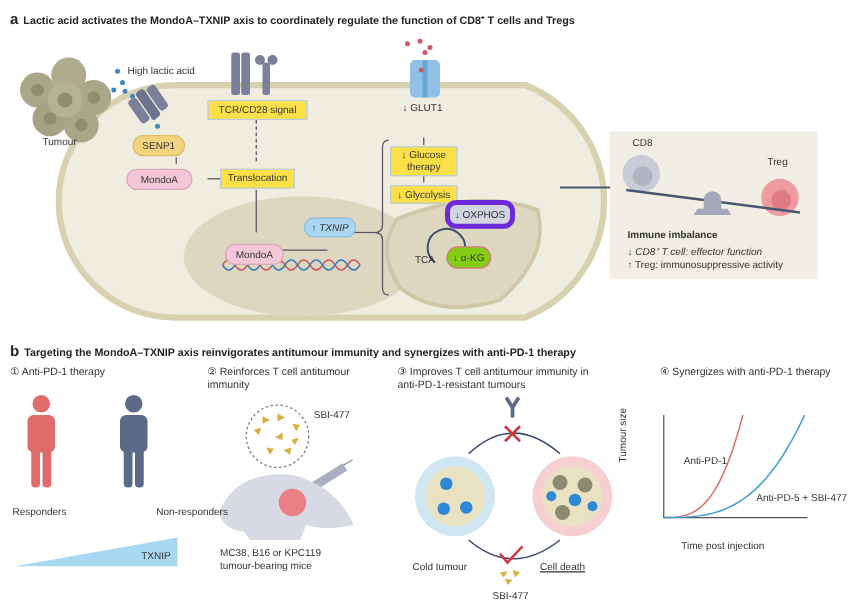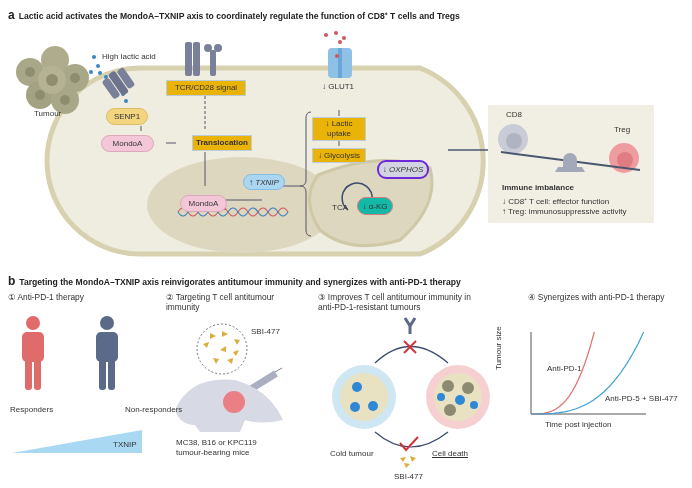--- a/index.html
+++ b/index.html
@@ -1,21 +1,21 @@
 <!DOCTYPE html>
 <html><head>
 <meta charset="utf-8">
 <style>
   html,body{margin:0;padding:0;background:#fff;}
   body{width:692px;height:488px;position:relative;overflow:hidden;font-family:"Liberation Sans",sans-serif;color:#222;}
   .abs{position:absolute;}
   .hdr{font-size:8.6px;font-weight:bold;white-space:nowrap;text-align:right;}
   .hdr .lt{font-size:12px;margin-right:4px;}
   .lbl{font-size:8px;color:#333;white-space:nowrap;}
-  .box{position:absolute;background:#eab308;border:1px solid #bcd;font-size:8px;display:flex;align-items:center;justify-content:center;text-align:center;color:#333;line-height:10px;}
+  .box{position:absolute;background:#fde047;border:1px solid #bcd;font-size:8px;display:flex;align-items:center;justify-content:center;text-align:center;color:#333;line-height:10px;}
   .pill{position:absolute;border-radius:9px;font-size:8px;display:flex;align-items:center;justify-content:center;color:#333;}
   .step{font-size:8.4px;color:#333;line-height:10px;}
   svg{position:absolute;left:0;top:0;}
 </style>
 </head>
 <body>
 
 <div class="abs hdr" style="left:8px;top:8px;">
   <span class="lt">a</span><span>Lactic acid activates the MondoA–TXNIP axis to coordinately regulate the function of CD8⁺ T cells and Tregs</span>
 </div>
@@ -178,52 +178,52 @@
       <path d="M531.0,414.0L534.2,414.0L537.3,413.9L540.5,413.7L543.6,413.3L546.8,412.7L550.0,411.8L553.1,410.5L556.3,408.8L559.5,406.5L562.6,403.8L565.8,400.4L569.0,396.3L572.1,391.5L575.3,385.9L578.4,379.4L581.6,372.0L584.8,363.6L587.9,354.2L591.1,343.7L594.3,332.0" fill="none" stroke="#e06b6b" stroke-width="1.2"></path>
       <path d="M531.0,414.0L536.6,414.0L542.3,413.9L547.9,413.7L553.5,413.3L559.2,412.7L564.8,411.8L570.4,410.5L576.1,408.8L581.7,406.5L587.4,403.8L593.0,400.4L598.6,396.3L604.3,391.5L609.9,385.9L615.5,379.4L621.2,372.0L626.8,363.6L632.4,354.2L638.1,343.7L643.7,332.0" fill="none" stroke="#3a9fd6" stroke-width="1.2"></path>
     </g>
 </svg>
 
 <div class="abs lbl" style="left:34px;top:109px;">Tumour</div>
 <div class="abs lbl" style="left:102px;top:52px;">High lactic acid</div>
 <div class="pill" style="left:106px;top:108px;width:40px;height:15px;background:#f3d47f;border:1px solid #dcbc67;">SENP1</div>
 <div class="pill" style="left:101px;top:135px;width:51px;height:15px;background:#f4c7d8;border:1px solid #dba8bc;">MondoA</div>
 <div class="box" style="left:166px;top:80px;width:78px;height:14px;">TCR/CD28 signal</div>
-<div class="box" style="left:192px;top:135px;width:58px;height:14px;font-weight:bold;">Translocation</div>
+<div class="box" style="left:176px;top:135px;width:58px;height:14px;">Translocation</div>
 <div class="pill" style="left:180px;top:195px;width:45px;height:15px;background:#f4c7d8;border:1px solid #dba8bc;">MondoA</div>
 <div class="pill" style="left:243px;top:174px;width:40px;height:14px;background:#aad6f2;border:1px solid #86bde2;font-style:italic;">↑ TXNIP</div>
 <div class="abs lbl" style="left:322px;top:82px;">↓ GLUT1</div>
-<div class="box" style="left:312px;top:117px;width:52px;height:22px;white-space:normal;">↓ Lactic uptake</div>
+<div class="box" style="left:312px;top:117px;width:52px;height:22px;white-space:normal;">↓ Glucose therapy</div>
 <div class="box" style="left:312px;top:148px;width:52px;height:13px;">↓ Glycolysis</div>
-<div class="pill" style="left:377px;top:160px;width:48px;height:15px;background:#d2d5e1;border:2px solid #6d28d9;font-style:italic;">↓ OXPHOS</div>
+<div class="pill" style="left:356px;top:160px;width:48px;height:15px;background:#d2d5e1;border:4px solid #6d28d9;">↓ OXPHOS</div>
 <div class="abs lbl" style="left:332px;top:203px;">TCA</div>
-<div class="pill" style="left:357px;top:197px;width:34px;height:16px;background:#14b8a6;border:1px solid #d57a7e;">↓ α-KG</div>
+<div class="pill" style="left:357px;top:197px;width:34px;height:16px;background:#84cc16;border:1px solid #d57a7e;">↓ α-KG</div>
 
 <div class="abs lbl" style="left:506px;top:110px;">CD8</div>
 <div class="abs lbl" style="left:614px;top:125px;">Treg</div>
 <div class="abs lbl" style="left:502px;top:183px;font-weight:bold;">Immune imbalance</div>
-<div class="abs lbl" style="left:502px;top:195px;">↓ CD8⁺ T cell: effector function</div>
+<div class="abs lbl" style="left:502px;top:195px;font-style:italic;">↓ CD8⁺ T cell: effector function</div>
 <div class="abs lbl" style="left:502px;top:207px;">↑ Treg: immunosuppressive activity</div>
 
 <div class="abs hdr" style="left:8px;top:274px;">
   <span class="lt">b</span><span>Targeting the MondoA–TXNIP axis reinvigorates antitumour immunity and synergizes with anti-PD-1 therapy</span>
 </div>
 
 <div class="abs step" style="left:8px;top:292px;width:130px;"><span>①</span> <span>Anti-PD-1 therapy</span></div>
-<div class="abs step" style="left:166px;top:292px;width:115px;"><span>②</span> <span>Targeting T cell antitumour immunity</span></div>
+<div class="abs step" style="left:166px;top:292px;width:115px;"><span>②</span> <span>Reinforces T cell antitumour immunity</span></div>
 <div class="abs step" style="left:318px;top:292px;width:160px;"><span>③</span> <span>Improves T cell antitumour immunity in anti-PD-1-resistant tumours</span></div>
 <div class="abs step" style="left:528px;top:292px;width:160px;"><span>④</span> <span>Synergizes with anti-PD-1 therapy</span></div>
 
 <div class="abs lbl" style="left:10px;top:405px;">Responders</div>
 <div class="abs lbl" style="left:77px;top:405px;padding-left:48px;">Non-responders</div>
 <div class="abs lbl" style="left:113px;top:440px;">TXNIP</div>
 
 <div class="abs lbl" style="left:251px;top:327px;">SBI-477</div>
 <div class="abs lbl" style="left:176px;top:438px;width:110px;white-space:normal;line-height:10px;">MC38, B16 or KPC119 tumour-bearing mice</div>
 
 <div class="abs lbl" style="left:330px;top:449px;">Cold tumour</div>
 <div class="abs lbl" style="left:432px;top:449px;text-decoration:underline;">Cell death</div>
 <div class="abs lbl" style="left:394px;top:472px;">SBI-477</div>
 
-<div class="abs lbl" style="left:545px;top:420px;">Time post injection</div>
+<div class="abs lbl" style="left:545px;top:432px;">Time post injection</div>
 <div class="abs lbl" style="left:494px;top:370px;transform:rotate(-90deg);transform-origin:left top;">Tumour size</div>
 <div class="abs lbl" style="left:547px;top:364px;">Anti-PD-1</div>
 <div class="abs lbl" style="left:605px;top:394px;">Anti-PD-5 + SBI-477</div>
 
 </body></html>

